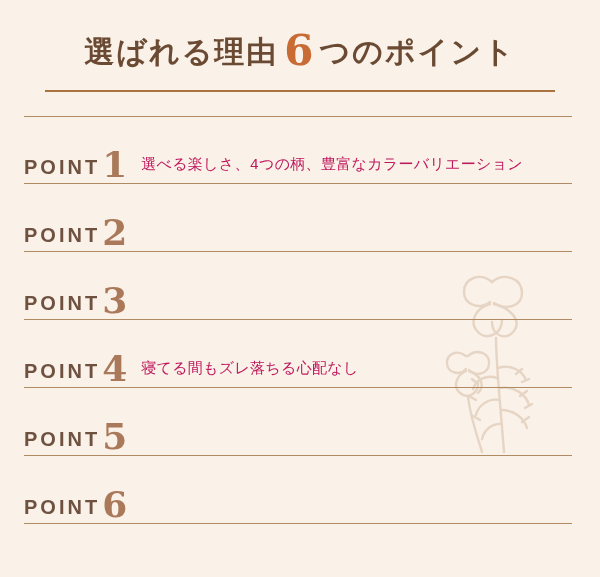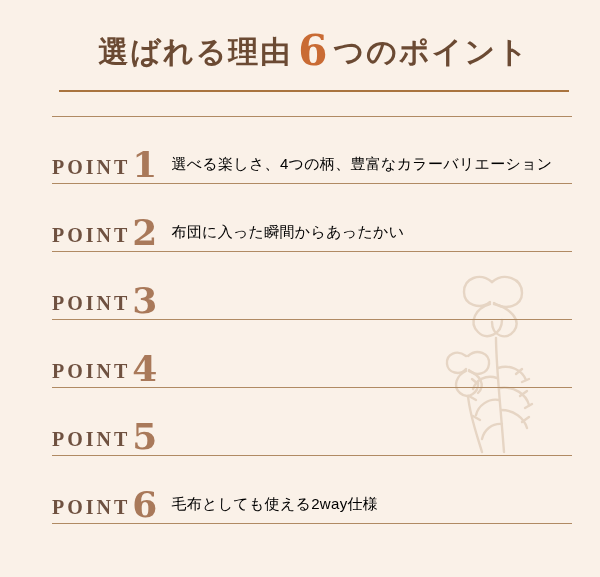--- a/index.html
+++ b/index.html
@@ -12,21 +12,20 @@
     background: #faf1e8;
     font-family: "Liberation Sans", sans-serif;
     overflow: hidden;
   }
   .page {
     position: relative;
     width: 600px;
     height: 470px;
     box-sizing: border-box;
     background: #faf1e8;
-    padding-left: 28px;
   }
 
   
   .heading-wrap {
     position: relative;
     padding: 26px 0 0 0;
     text-align: center;
   }
   .heading {
     display: inline-block;
@@ -73,40 +72,40 @@
   .point-row:first-child {
     border-top: 1.5px solid #b08a63;
   }
   .point-label {
     display: flex;
     align-items: baseline;
     flex: 0 0 auto;
     color: #7a5a43;
   }
   .point-word {
-    font-family: Liberation Serif, serif;
+    font-family: Liberation Sans, sans-serif;
     font-size: 20px;
     font-weight: bold;
     letter-spacing: 3px;
     color: #6f5140;
   }
   .point-num {
     font-family: "DejaVu Serif", serif;
     font-size: 36px;
     font-weight: bold;
     color: #a9795a;
     line-height: 1;
     margin-left: 2px;
     position: relative;
     top: 3px;
   }
   .point-text {
-    font-family: Liberation Sans, sans-serif;
+    font-family: Liberation Mono, monospace;
     font-size: 15px;
-    color: #000000;
+    color: #be185d;
     margin-left: 14px;
     padding-bottom: 5px;
     letter-spacing: 0.3px;
     white-space: nowrap;
   }
 
   
   .flower {
     position: absolute;
     right: 40px;
@@ -137,50 +136,49 @@
         <span class="point-num">1</span>
       </div>
       <div class="point-text">選べる楽しさ、4つの柄、豊富なカラーバリエーション</div>
     </div>
 
     <div class="point-row">
       <div class="point-label">
         <span class="point-word">POINT</span>
         <span class="point-num">2</span>
       </div>
-      <div class="point-text">布団に入った瞬間からあったかい</div>
     </div>
 
     <div class="point-row">
       <div class="point-label">
         <span class="point-word">POINT</span>
         <span class="point-num">3</span>
       </div>
     </div>
 
     <div class="point-row">
       <div class="point-label">
         <span class="point-word">POINT</span>
         <span class="point-num">4</span>
       </div>
+      <div class="point-text">寝てる間もズレ落ちる心配なし</div>
     </div>
 
     <div class="point-row">
       <div class="point-label">
         <span class="point-word">POINT</span>
         <span class="point-num">5</span>
       </div>
     </div>
 
     <div class="point-row">
       <div class="point-label">
         <span class="point-word">POINT</span>
         <span class="point-num">6</span>
       </div>
-      <div class="point-text">毛布としても使える2way仕様</div>
     </div>
 
   </div>
 
   <svg class="flower" viewBox="0 0 130 200" xmlns="http://www.w3.org/2000/svg">
     <g fill="none" stroke="#e6d5c4" stroke-width="2.4" stroke-linecap="round">
 
       <path d="M62 22 C50 12, 34 18, 34 32 C34 45, 50 50, 60 42"></path>
       <path d="M62 22 C74 12, 92 18, 92 33 C92 46, 76 51, 64 43"></path>
       <path d="M60 44 C46 48, 38 62, 48 72 C57 81, 72 74, 72 60"></path>

